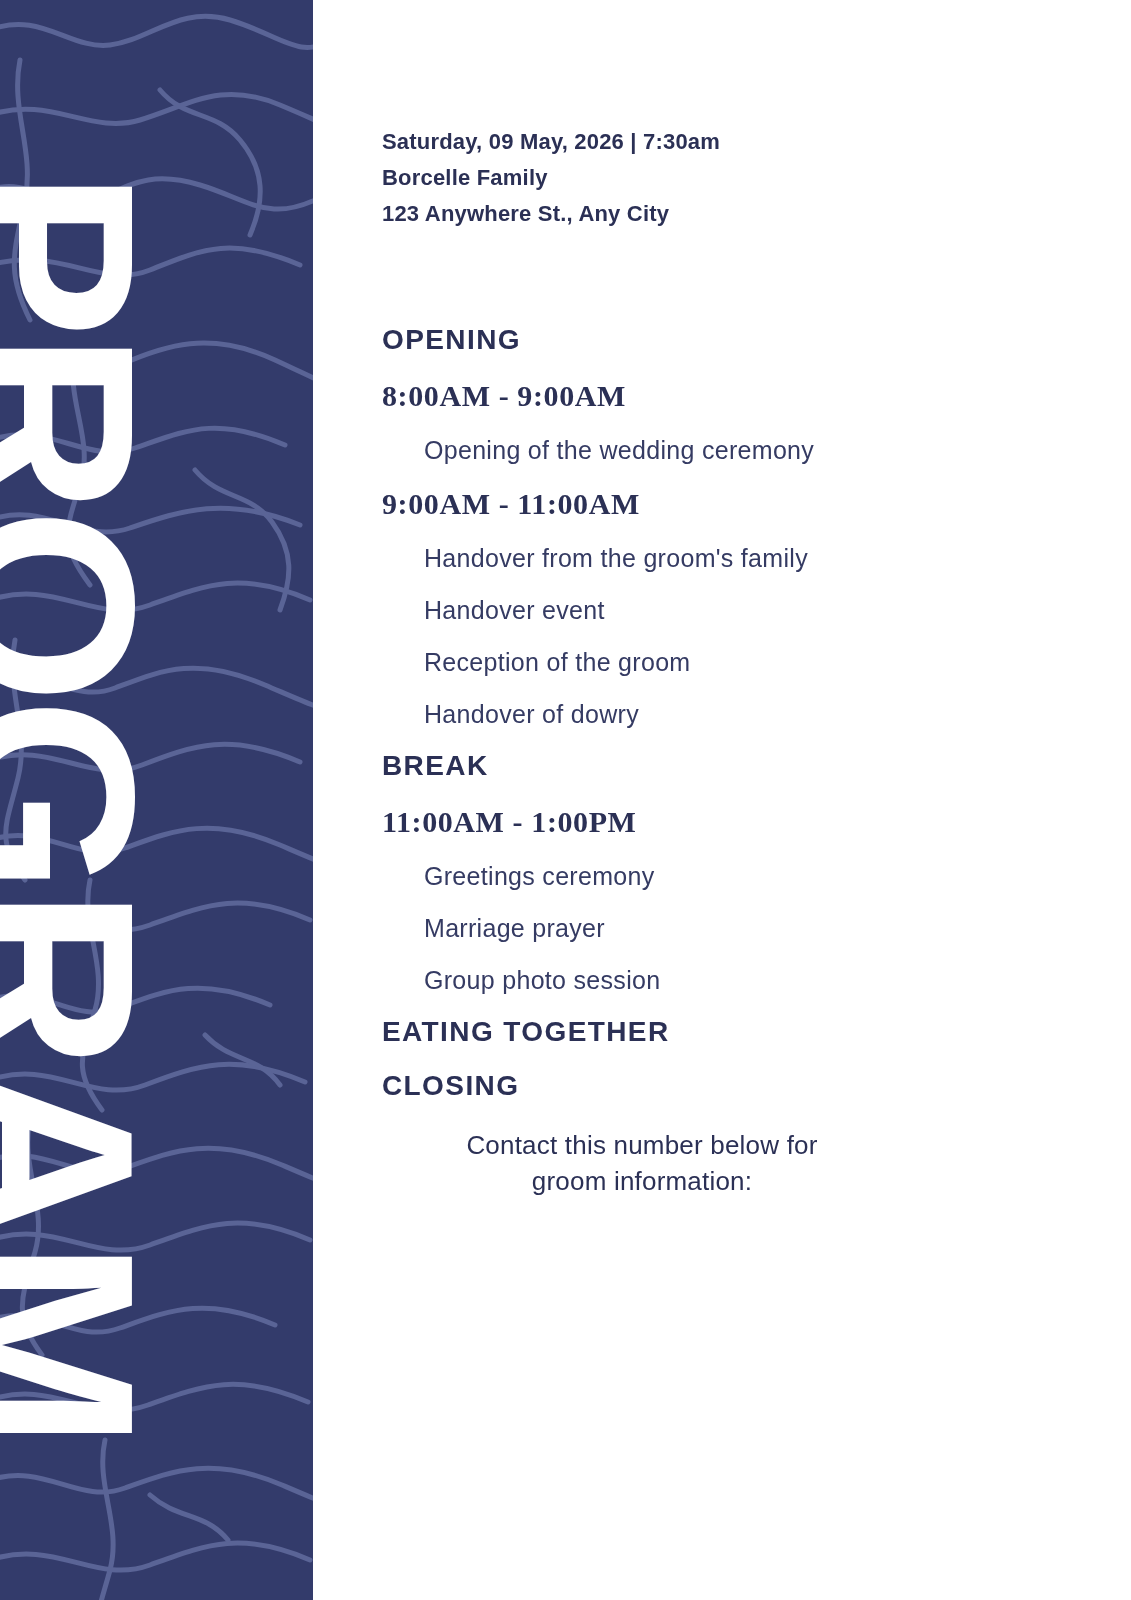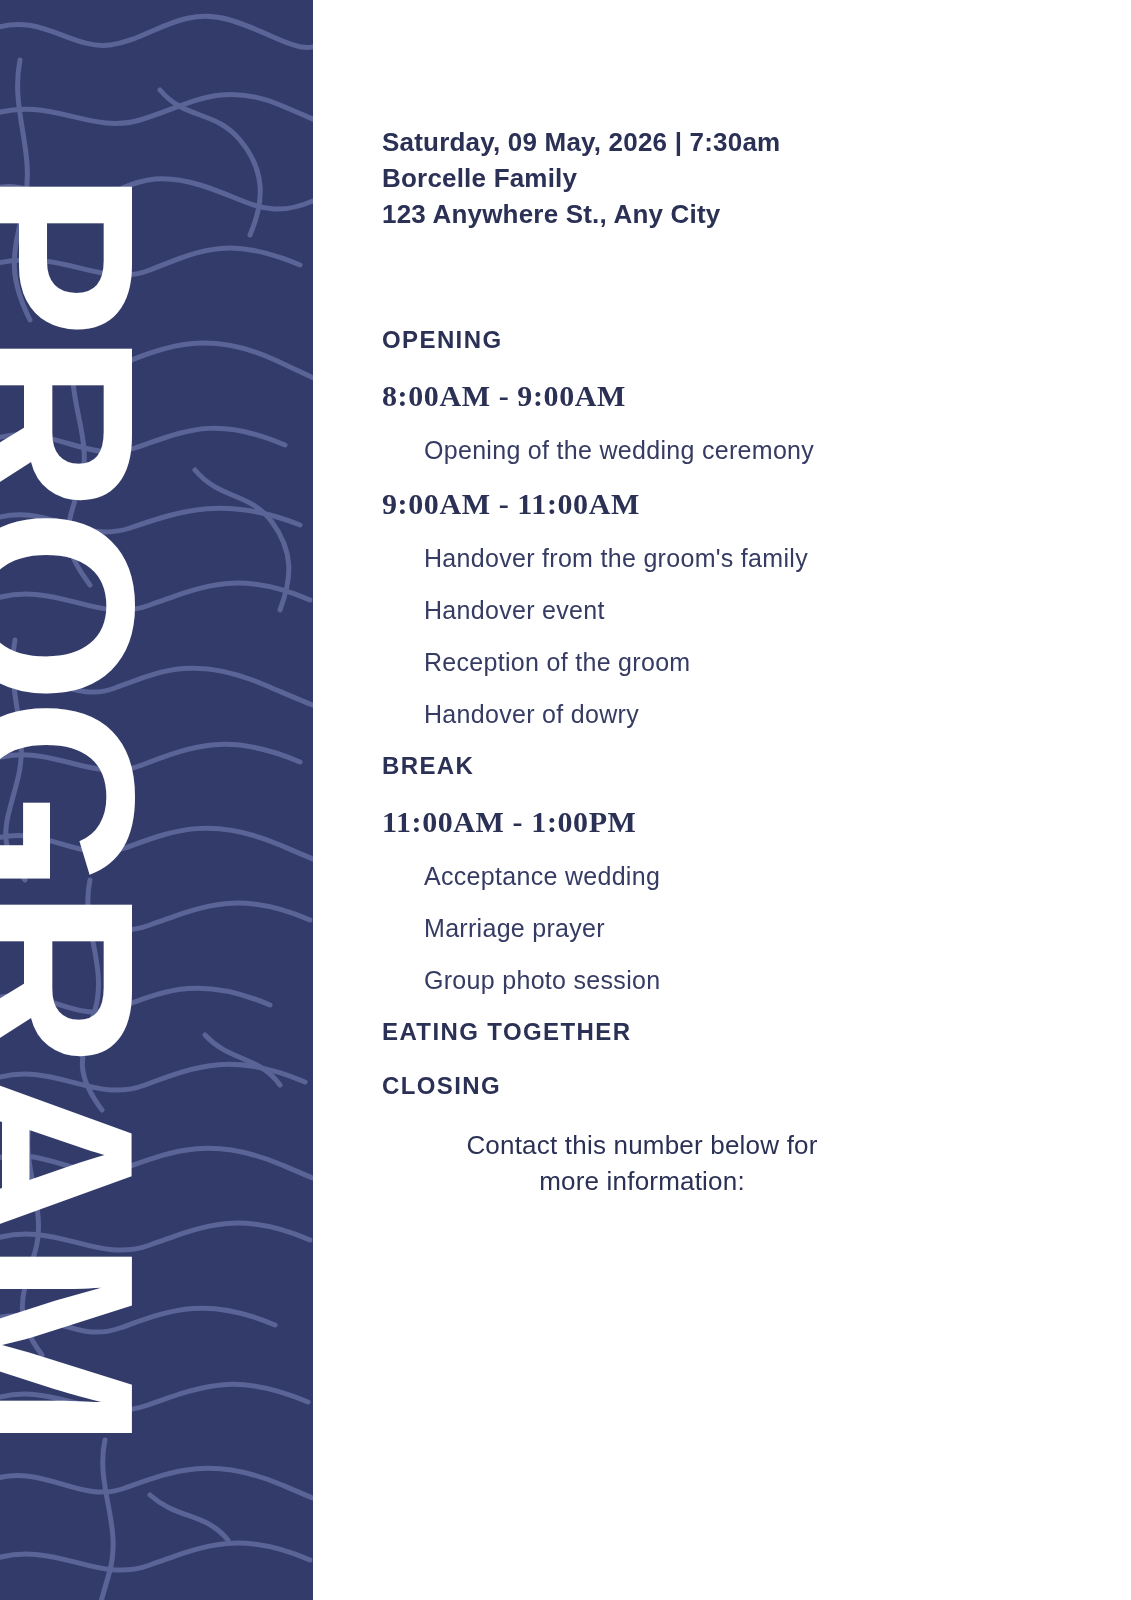--- a/index.html
+++ b/index.html
@@ -74,37 +74,37 @@
     width: 700px;
     height: 1600px;
   }
 
   .event-meta {
     position: absolute;
     top: 124px;
     left: 0;
     width: 640px;
     color: #2b3055;
-    font-size: 26px;
+    font-size: 22px;
     font-weight: bold;
     line-height: 36px;
     letter-spacing: 0.2px;
   }
   .event-meta div { white-space: nowrap; }
 
   .schedule {
     position: absolute;
     top: 325px;
     left: 0;
     width: 640px;
   }
 
   .section-title {
     color: #2b3055;
-    font-size: 24px;
+    font-size: 28px;
     font-weight: bold;
     letter-spacing: 1.4px;
     margin: 0 0 24px 0;
     line-height: 30px;
   }
   .time-range {
     color: #2b3055;
     font-size: 30px;
     font-weight: bold;
     letter-spacing: 0.6px;
@@ -203,28 +203,28 @@
         <div class="time-range">9:00AM - 11:00AM</div>
         <div class="event-item">Handover from the groom's family</div>
         <div class="event-item">Handover event</div>
         <div class="event-item">Reception of the groom</div>
         <div class="event-item">Handover of dowry</div>
       </div>
 
       <div class="block">
         <div class="section-title">BREAK</div>
         <div class="time-range">11:00AM - 1:00PM</div>
-        <div class="event-item">Acceptance wedding</div>
+        <div class="event-item">Greetings ceremony</div>
         <div class="event-item">Marriage prayer</div>
         <div class="event-item">Group photo session</div>
       </div>
 
       <div class="section-title gap-title">EATING TOGETHER</div>
       <div class="section-title gap-title">CLOSING</div>
 
       <div class="contact">
         <div>Contact this number below for</div>
-        <div>more information:</div>
+        <div>groom information:</div>
       </div>
 
     </div>
   </div>
 </div>
 
 </body></html>

